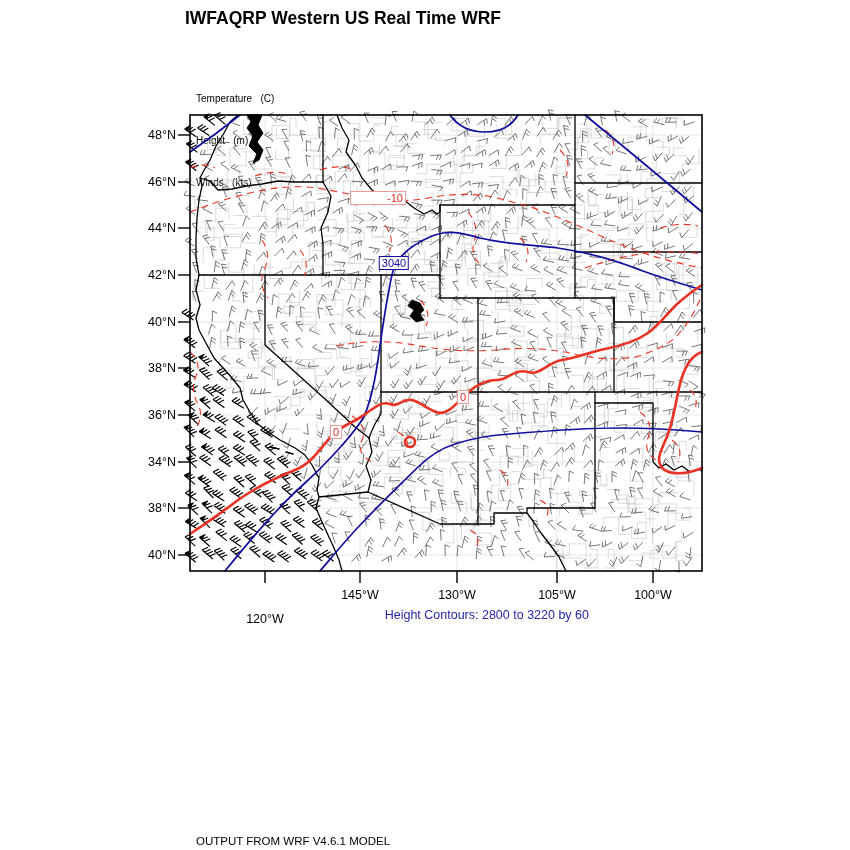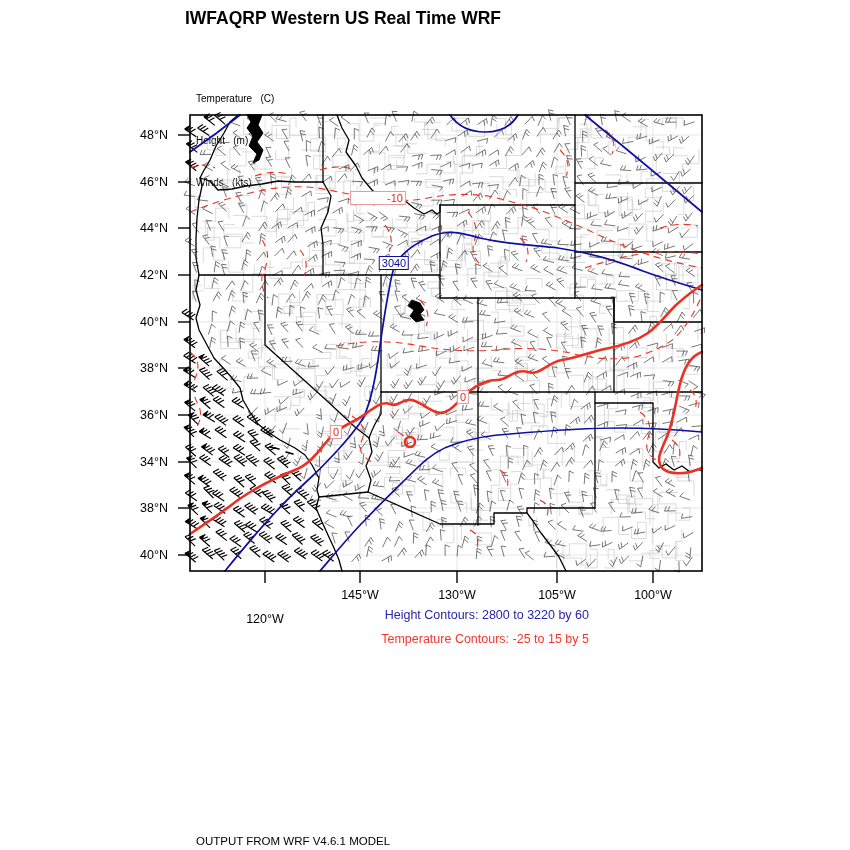--- a/index.html
+++ b/index.html
@@ -6,21 +6,21 @@
   #page{position:relative;width:734px;height:850px;background:#ffffff;overflow:hidden;
         font-family:"Liberation Sans","DejaVu Sans",sans-serif;color:#000;}
   #plot-svg{position:absolute;left:0;top:0;}
   .title{position:absolute;left:343px;top:8px;transform:translateX(-50%);
          font-size:17.5px;font-weight:bold;white-space:nowrap;}
   .initblock{position:absolute;right:142px;top:11px;text-align:right;font-size:11px;line-height:13.5px;}
   .init-line{font-weight:bold;}
   .valid-line{font-weight:normal;}
   .legend{position:absolute;left:196px;top:64px;font-size:10px;line-height:14px;white-space:pre;}
   .axis-label{position:absolute;font-size:12.5px;white-space:nowrap;}
-  .lat-label{transform:translateY(-50%);text-align:center;width:44px;}
+  .lat-label{transform:translateY(-50%);text-align:right;width:44px;}
   .lon-label{transform:translateX(-50%);}
   .cinfo{position:absolute;right:145px;text-align:left;font-size:12.5px;white-space:nowrap;}
   .cinfo.height{top:608px;color:#2626a8;}
   .cinfo.temp{top:632px;color:#f5362c;}
   .footer{position:absolute;left:196px;top:806px;font-size:11.5px;line-height:14px;white-space:pre;}
   .maplabel{position:absolute;transform:translate(-50%,-50%);font-size:11px;line-height:12px;
             padding:0 2px;background:#fff;border:1px solid;white-space:nowrap;}
   .maplabel.temperature{color:#e22a1e;border-color:#e99;}
   .maplabel.height{color:#0e0ea0;border-color:#0e0ea0;}
 </style>
@@ -1560,20 +1560,19 @@
       <span class="axis-label lon-label" style="left: 457px; top: 588px;">130°W</span>
       <span class="axis-label lon-label" style="left: 557px; top: 588px;">105°W</span>
       <span class="axis-label lon-label" style="left: 653px; top: 588px;">100°W</span>
       <span class="maplabel temperature" style="left: 378px; top: 198px; padding-left: 36px;">-10</span>
       <span class="maplabel height" style="left: 394px; top: 263px;">3040</span>
       <span class="maplabel temperature" style="left: 336px; top: 432px;">0</span>
       <span class="maplabel temperature" style="left: 463px; top: 397px;">0</span>
     </div>
 
   <div class="cinfo height">Height Contours: 2800 to 3220 by 60</div>
-  <div class="cinfo temp">Temperature Contours: -25 to 15 by 5</div>
 
   <div class="footer">
     <div>OUTPUT FROM WRF V4.6.1 MODEL</div>
     
   </div>
 
 </div>
 
 </body></html>

